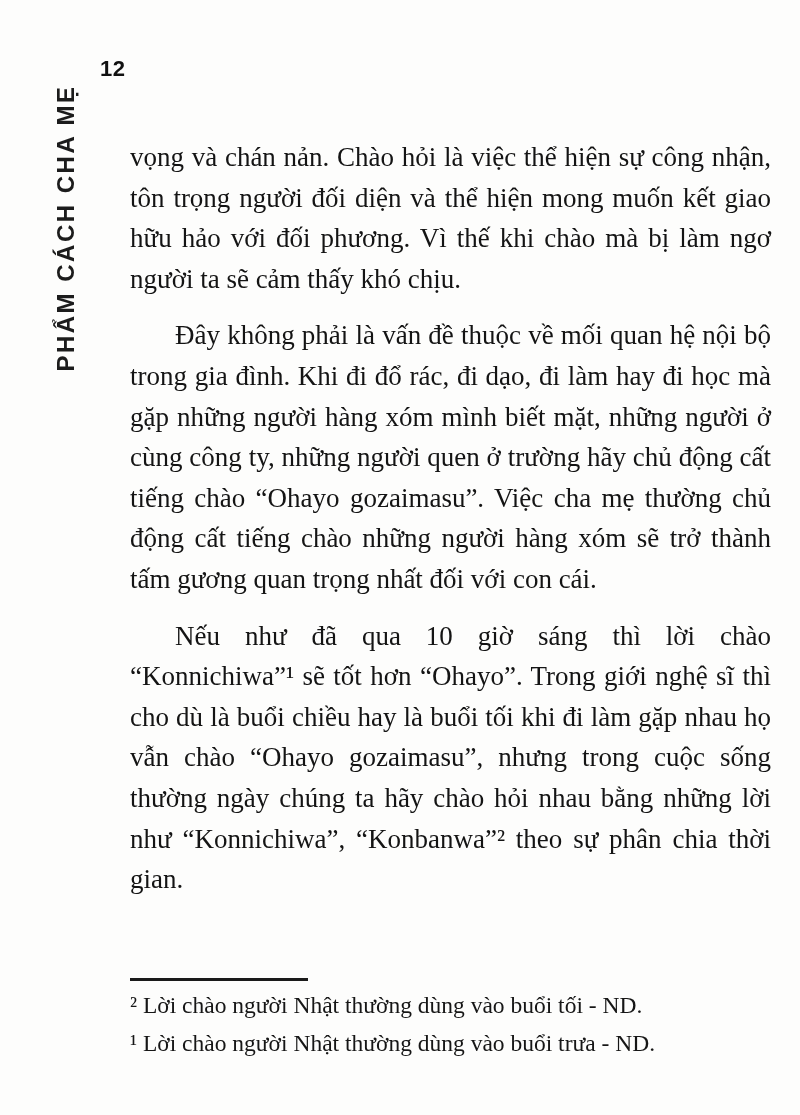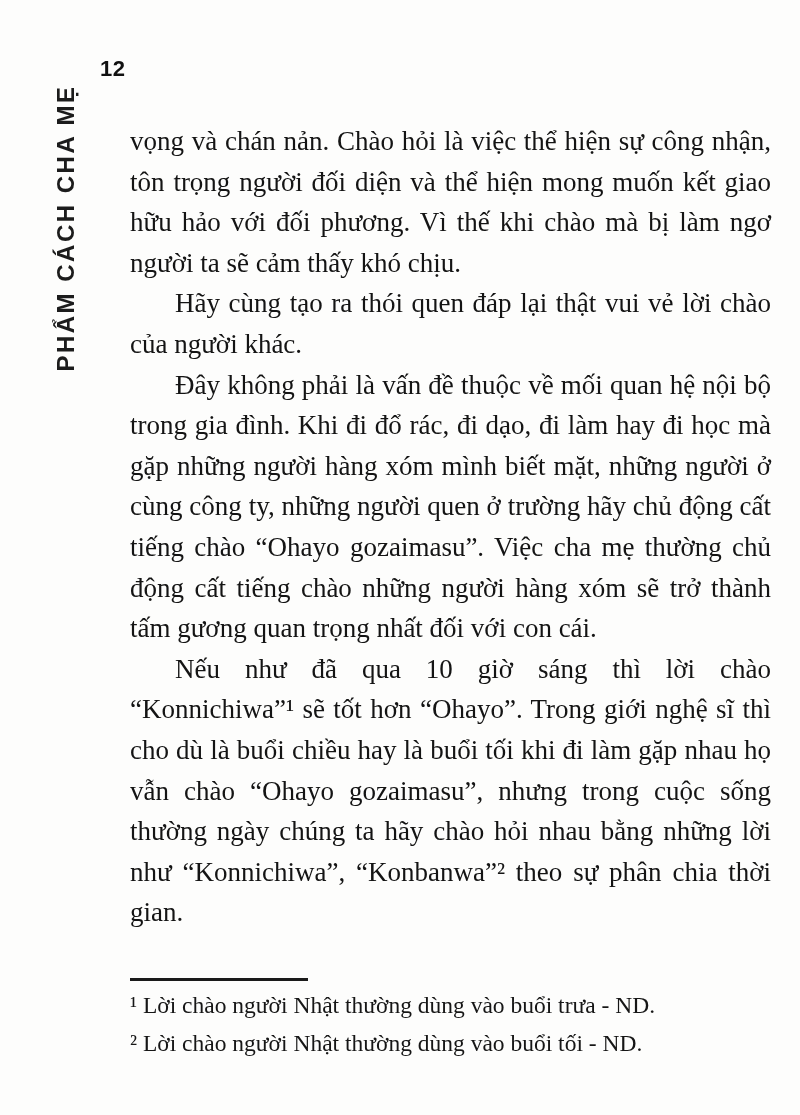--- a/index.html
+++ b/index.html
@@ -55,21 +55,21 @@
     left: 130px;
     top: 121px;
     width: 641px;
     font-family: "Liberation Serif", serif;
     font-size: 27px;
     line-height: 40.6px;
     text-align: justify;
     color: #141414;
   }
 
-  .body-text p { text-indent: 45px; }
+  .body-text p { text-indent: 45px; margin-top: 16px; }
   .body-text p.no-indent { text-indent: 0; }
 
   
   .fn-rule {
     position: absolute;
     left: 130px;
     top: 978px;
     width: 178px;
     height: 3px;
     background: #1a1a1a;
@@ -93,25 +93,24 @@
 <div class="page">
 
   <header class="running-head">
     <span>12</span>
   </header>
 
   <div class="side-title">PHẨM CÁCH CHA MẸ</div>
 
   <main class="body-text">
     <p class="no-indent">vọng và chán nản. Chào hỏi là việc thể hiện sự công nhận, tôn trọng người đối diện và thể hiện mong muốn kết giao hữu hảo với đối phương. Vì thế khi chào mà bị làm ngơ người ta sẽ cảm thấy khó chịu.</p>
-    <p>Hãy cùng tạo ra thói quen đáp lại thật vui vẻ lời chào của người khác.</p>
     <p>Đây không phải là vấn đề thuộc về mối quan hệ nội bộ trong gia đình. Khi đi đổ rác, đi dạo, đi làm hay đi học mà gặp những người hàng xóm mình biết mặt, những người ở cùng công ty, những người quen ở trường hãy chủ động cất tiếng chào “Ohayo gozaimasu”. Việc cha mẹ thường chủ động cất tiếng chào những người hàng xóm sẽ trở thành tấm gương quan trọng nhất đối với con cái.</p>
     <p>Nếu như đã qua 10 giờ sáng thì lời chào “Konnichiwa”¹ sẽ tốt hơn “Ohayo”. Trong giới nghệ sĩ thì cho dù là buổi chiều hay là buổi tối khi đi làm gặp nhau họ vẫn chào “Ohayo gozaimasu”, nhưng trong cuộc sống thường ngày chúng ta hãy chào hỏi nhau bằng những lời như “Konnichiwa”, “Konbanwa”² theo sự phân chia thời gian.</p>
   </main>
 
   <div class="fn-rule"></div>
 
   <div class="footnotes">
+    <p>² Lời chào người Nhật thường dùng vào buổi tối - ND.</p>
     <p>¹ Lời chào người Nhật thường dùng vào buổi trưa - ND.</p>
-    <p>² Lời chào người Nhật thường dùng vào buổi tối - ND.</p>
   </div>
 
 </div>
 
 </body></html>

